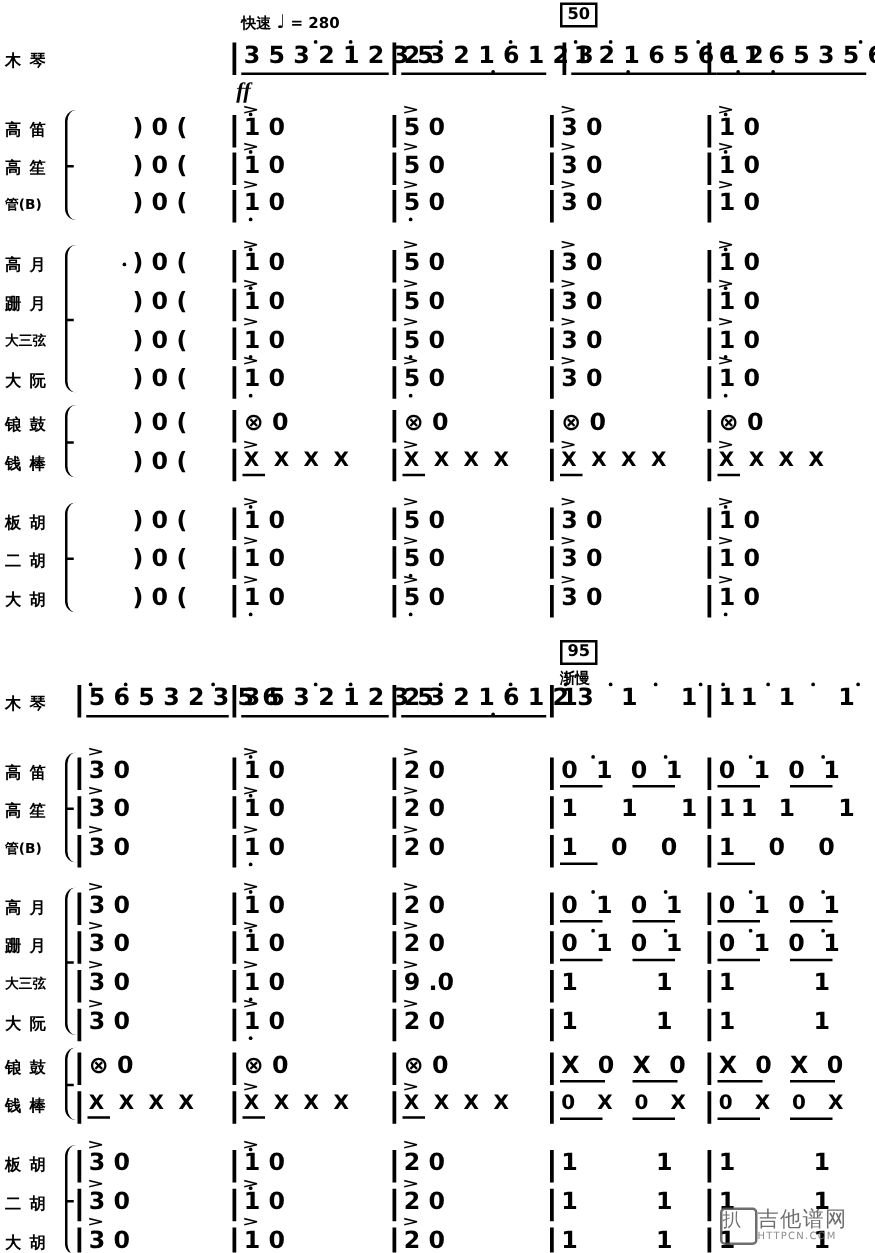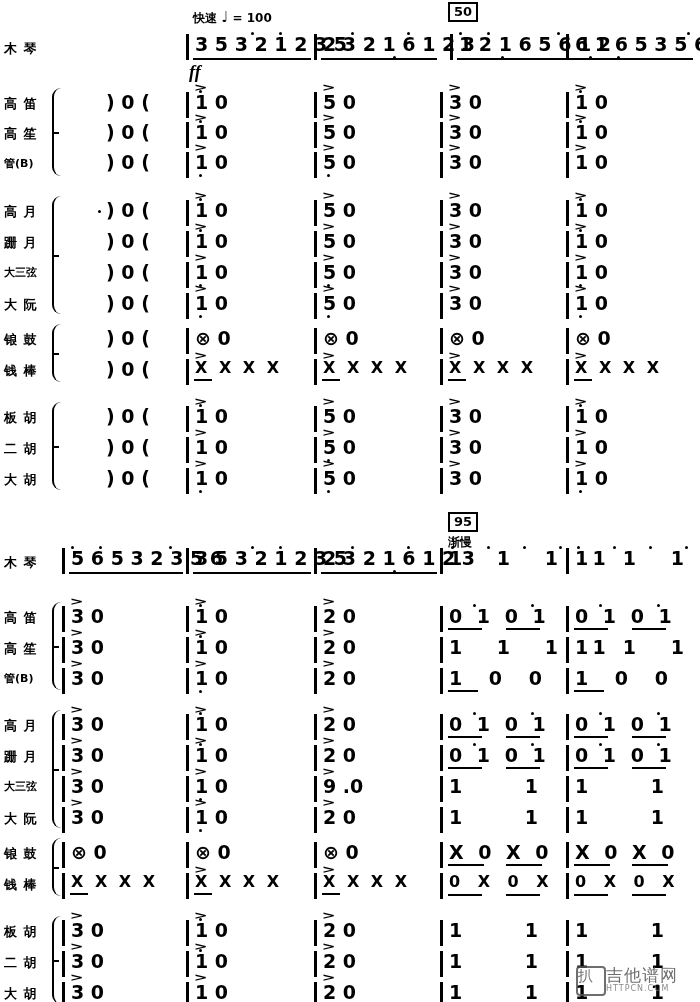--- a/index.html
+++ b/index.html
@@ -56,21 +56,21 @@
 
 <div class="page">
 
   <div class="system sys1">
 
     <div class="rbox" style="left:448px;top:2px;">50</div>
 
     <div class="tempo" style="left:193px;top:8px;">
       <span>快速</span>
       <span class="q">♩</span>
-      <span>= 100</span>
+      <span>= 280</span>
     </div>
 
     <div class="dyn" style="left:189px;top:62px;">ff</div>
 
     <div class="names">
       <div class="iname" style="top:40px;">木 琴</div>
       <div class="iname" style="top:95px;">高 笛</div>
       <div class="iname" style="top:125px;">高 笙</div>
       <div class="iname small" style="top:156px;">管(B)</div>
       <div class="iname" style="top:203px;">高 月</div>

